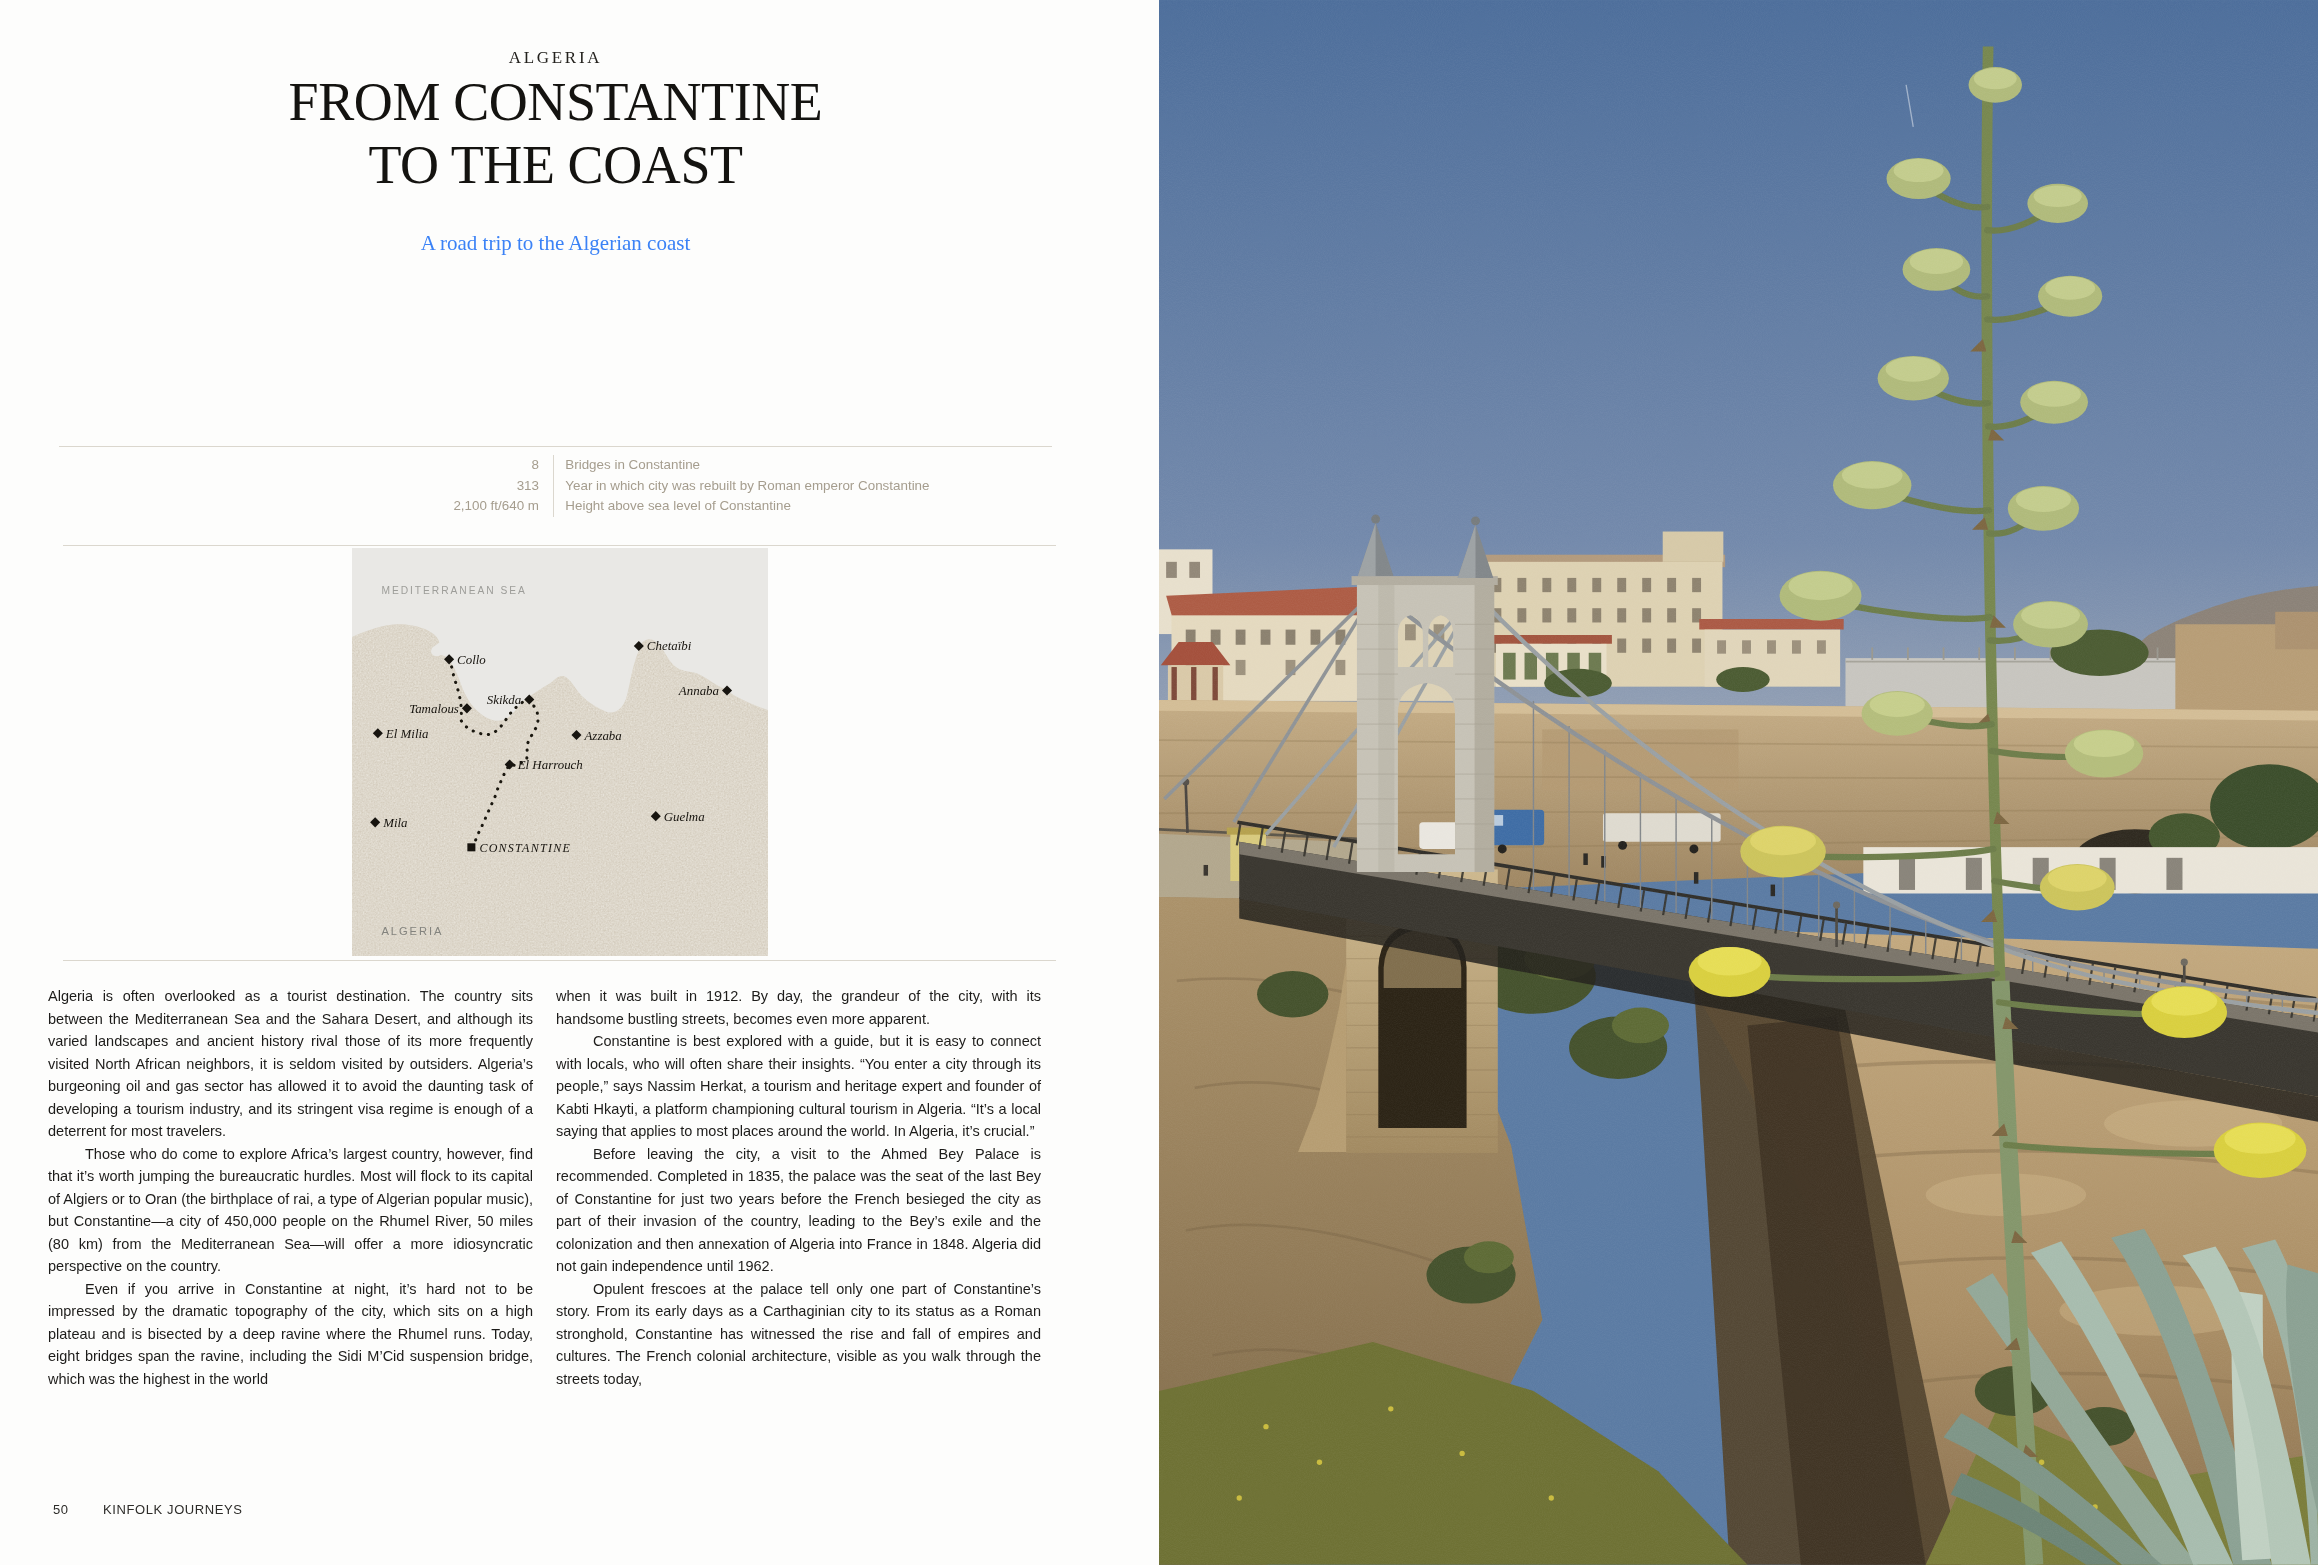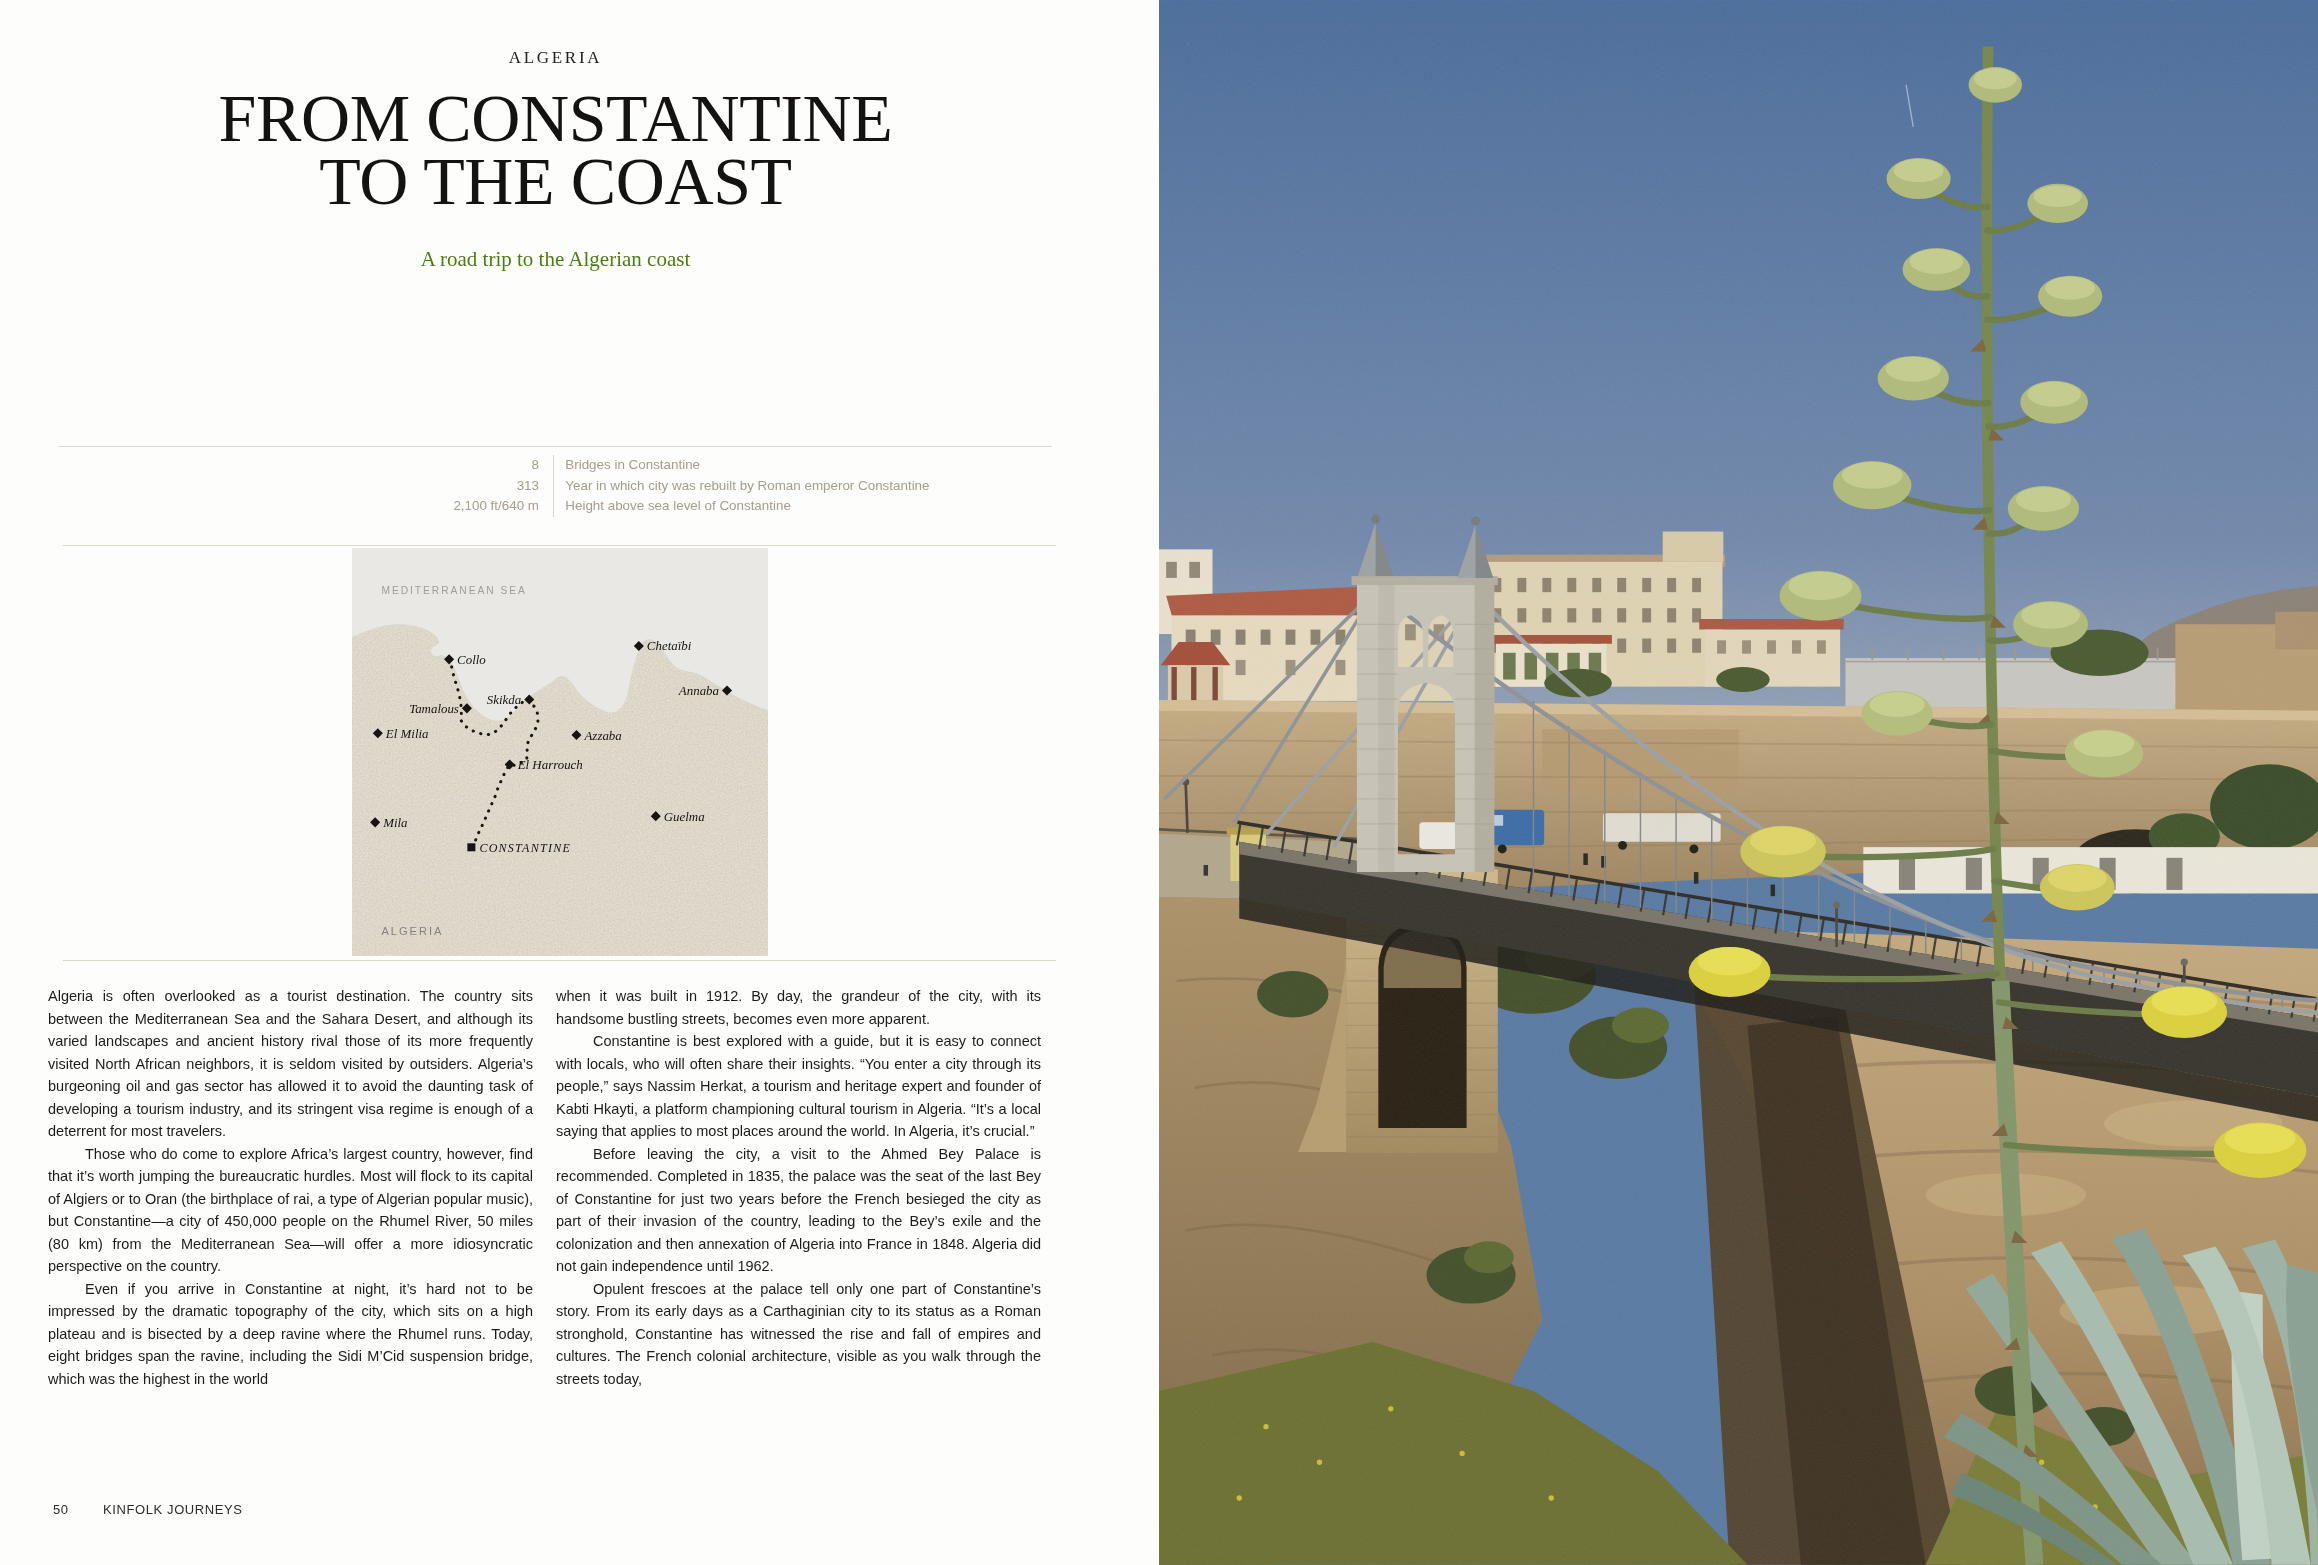--- a/index.html
+++ b/index.html
@@ -3,22 +3,22 @@
 <meta charset="utf-8">
 <style>
   html,body{margin:0;padding:0;background:#e8e8e8;}
   .spread{position:relative;width:2319px;height:1565px;background:#fdfdfc;display:flex;font-family:"Liberation Sans",sans-serif;overflow:hidden;}
   .page{position:relative;width:1159px;height:1565px;}
   .page-left{background:#fdfdfc;}
   .page-right{background:#5b7ba3;}
   
   .header{position:absolute;top:48px;left:59px;width:993px;text-align:center;color:#16140f;}
   .kicker{font-family:"Liberation Serif",serif;font-size:17px;letter-spacing:2.7px;color:#23211d;}
-  .title{font-family:"Liberation Serif",serif;font-size:68px;line-height:63px;letter-spacing:-0.4px;margin-top:19px;color:#141310;}
-  .subtitle{font-family:"Liberation Serif",serif;font-size:21px;margin-top:34px;color:#4d7c0f;}
+  .title{font-family:"Liberation Serif",serif;font-size:54px;line-height:63px;letter-spacing:-0.4px;margin-top:3px;color:#141310;}
+  .subtitle{font-family:"Liberation Serif",serif;font-size:21px;margin-top:34px;color:#3b82f6;}
   
   .stats{position:absolute;top:446px;left:59px;width:993px;border-top:0.9px solid #dbd7ce;padding-top:8px;}
   .stat-row{display:flex;font-size:13.4px;line-height:20.5px;color:#a59d8e;}
   .stat-value{width:480px;padding-right:14.3px;text-align:right;}
   .stat-label{flex:1;border-left:0.9px solid #dbd7ce;padding-left:11px;}
   
   .map-wrap{position:absolute;top:541px;left:59px;width:993px;height:414px;border-top:0.9px solid #dbd7ce;border-bottom:0.9px solid #dbd7ce;}
   .map-wrap svg{display:block;margin:1.8px auto 0;}
   .map-caps{font-family:"Liberation Sans",sans-serif;font-size:11.5px;letter-spacing:2.2px;fill:#9d9d99;}
   .country-caps{fill:#83837e;font-size:12.5px;}

